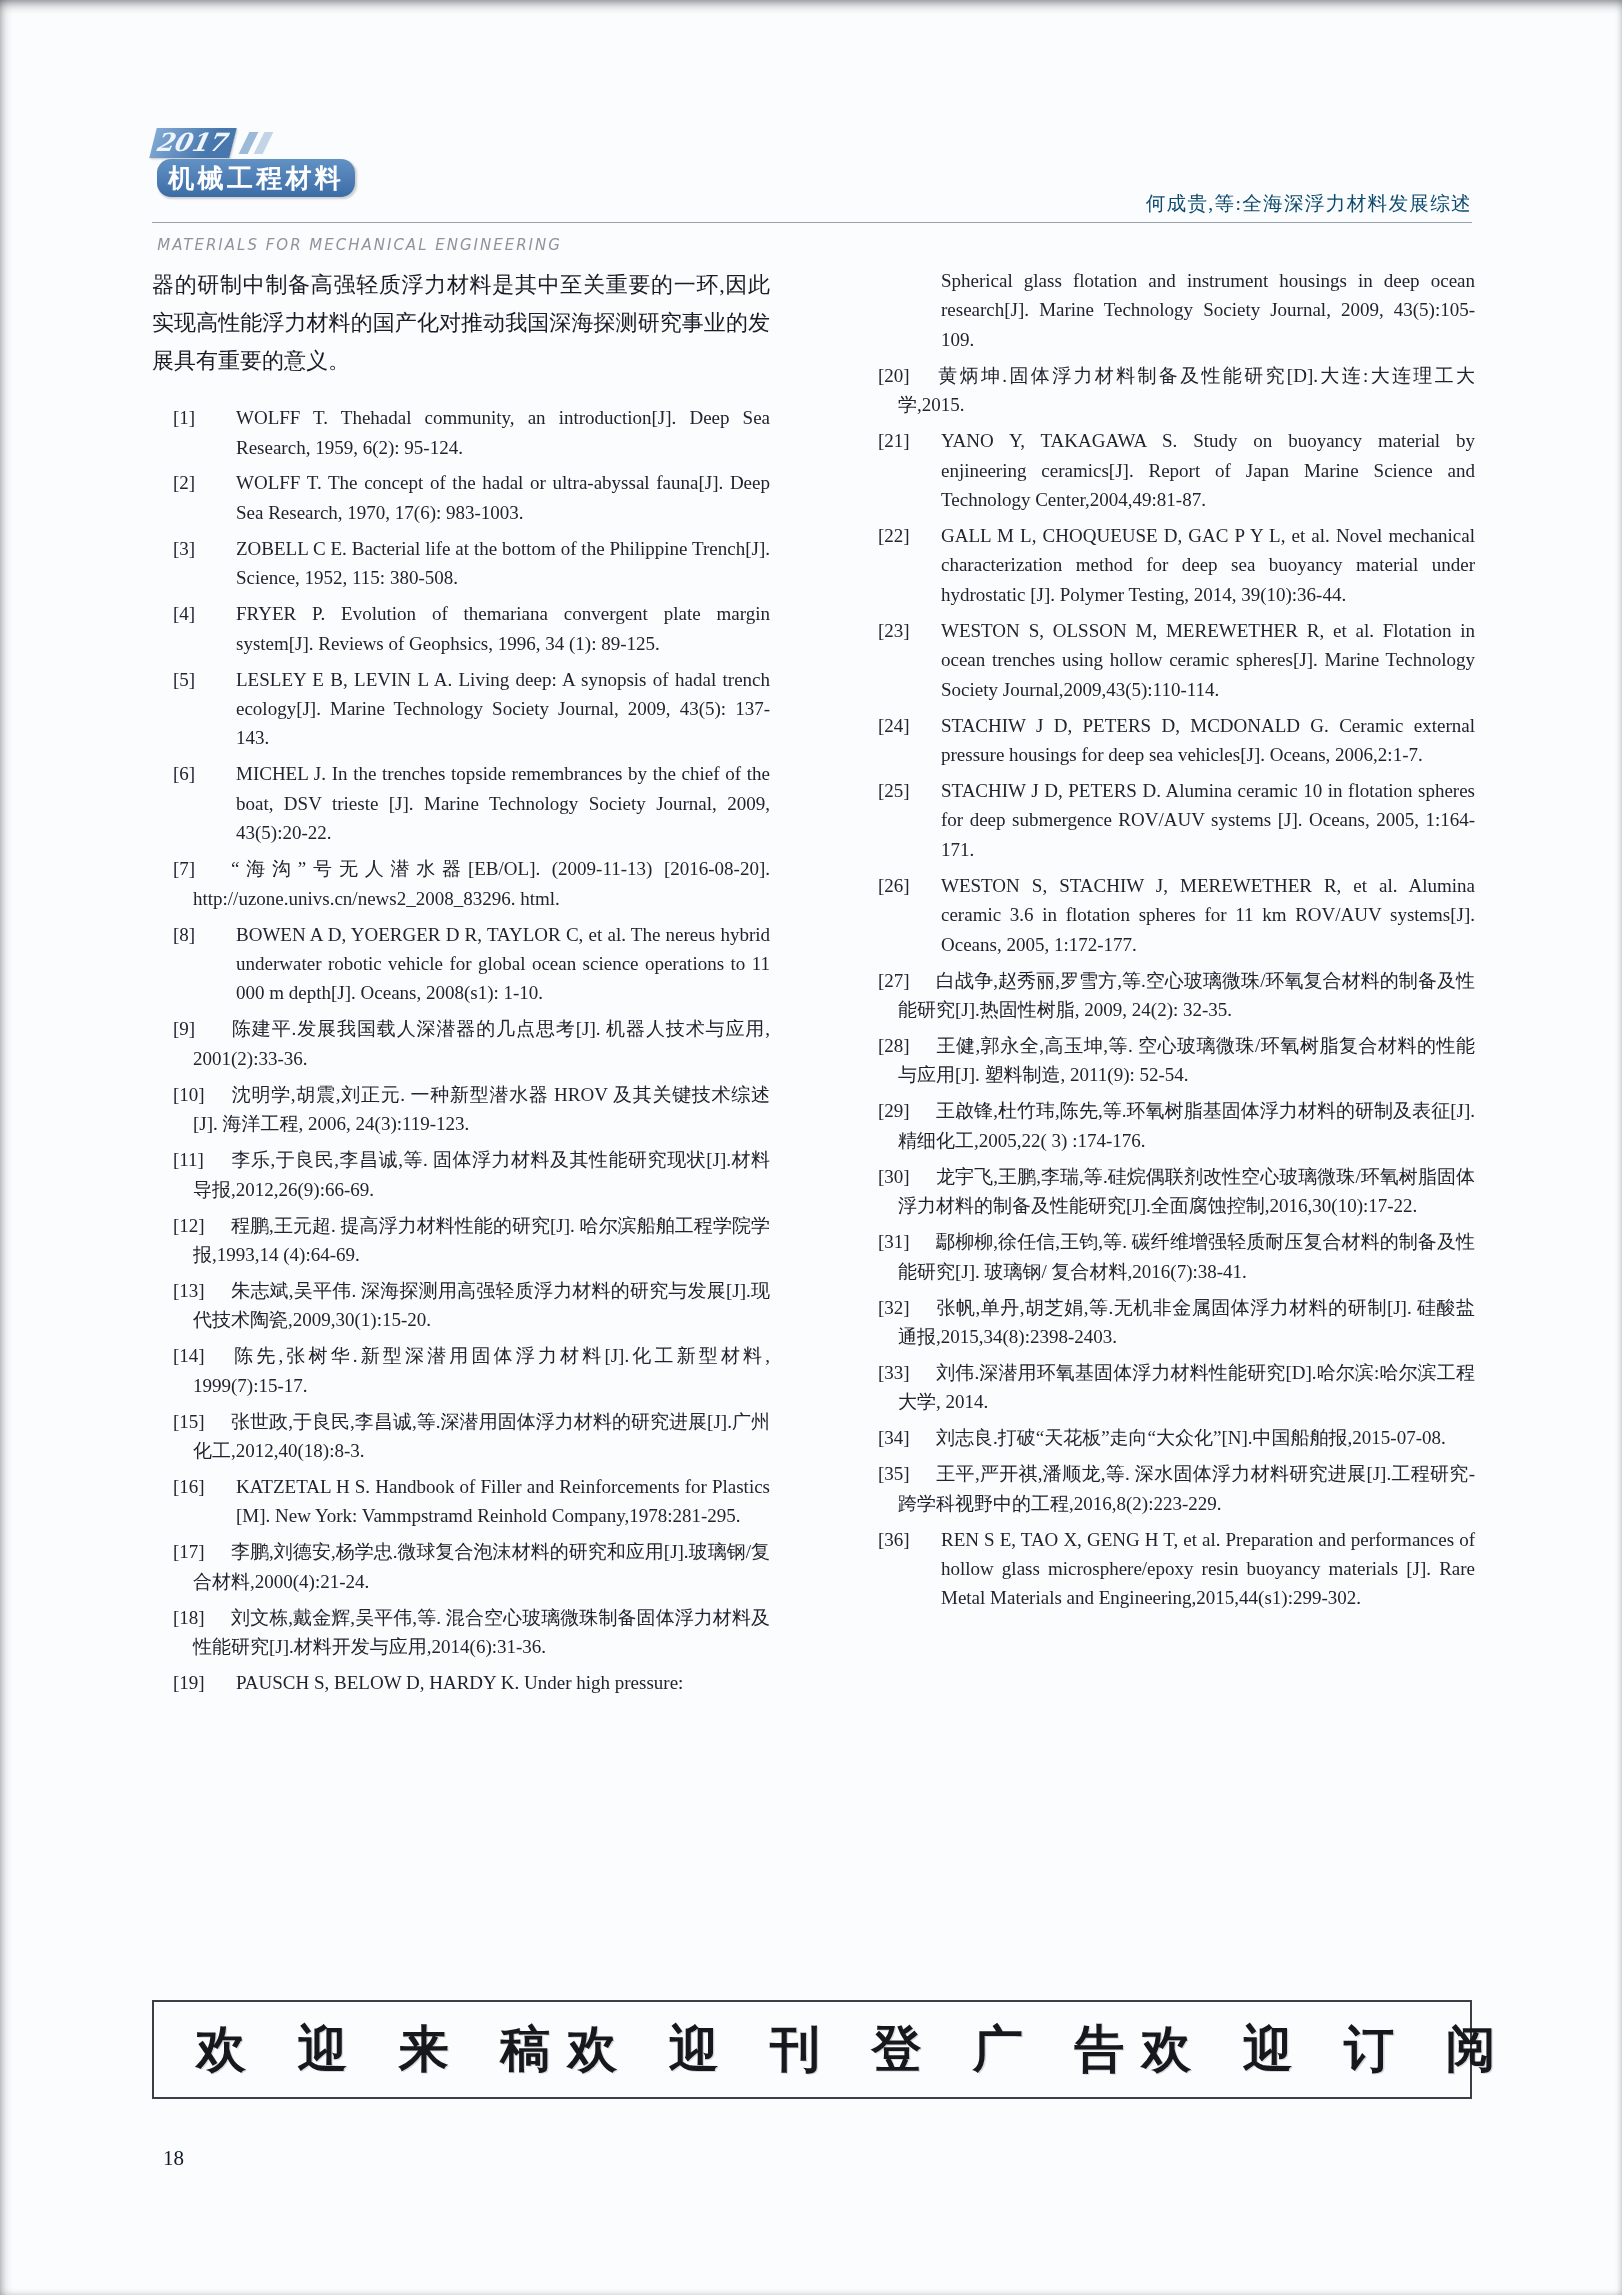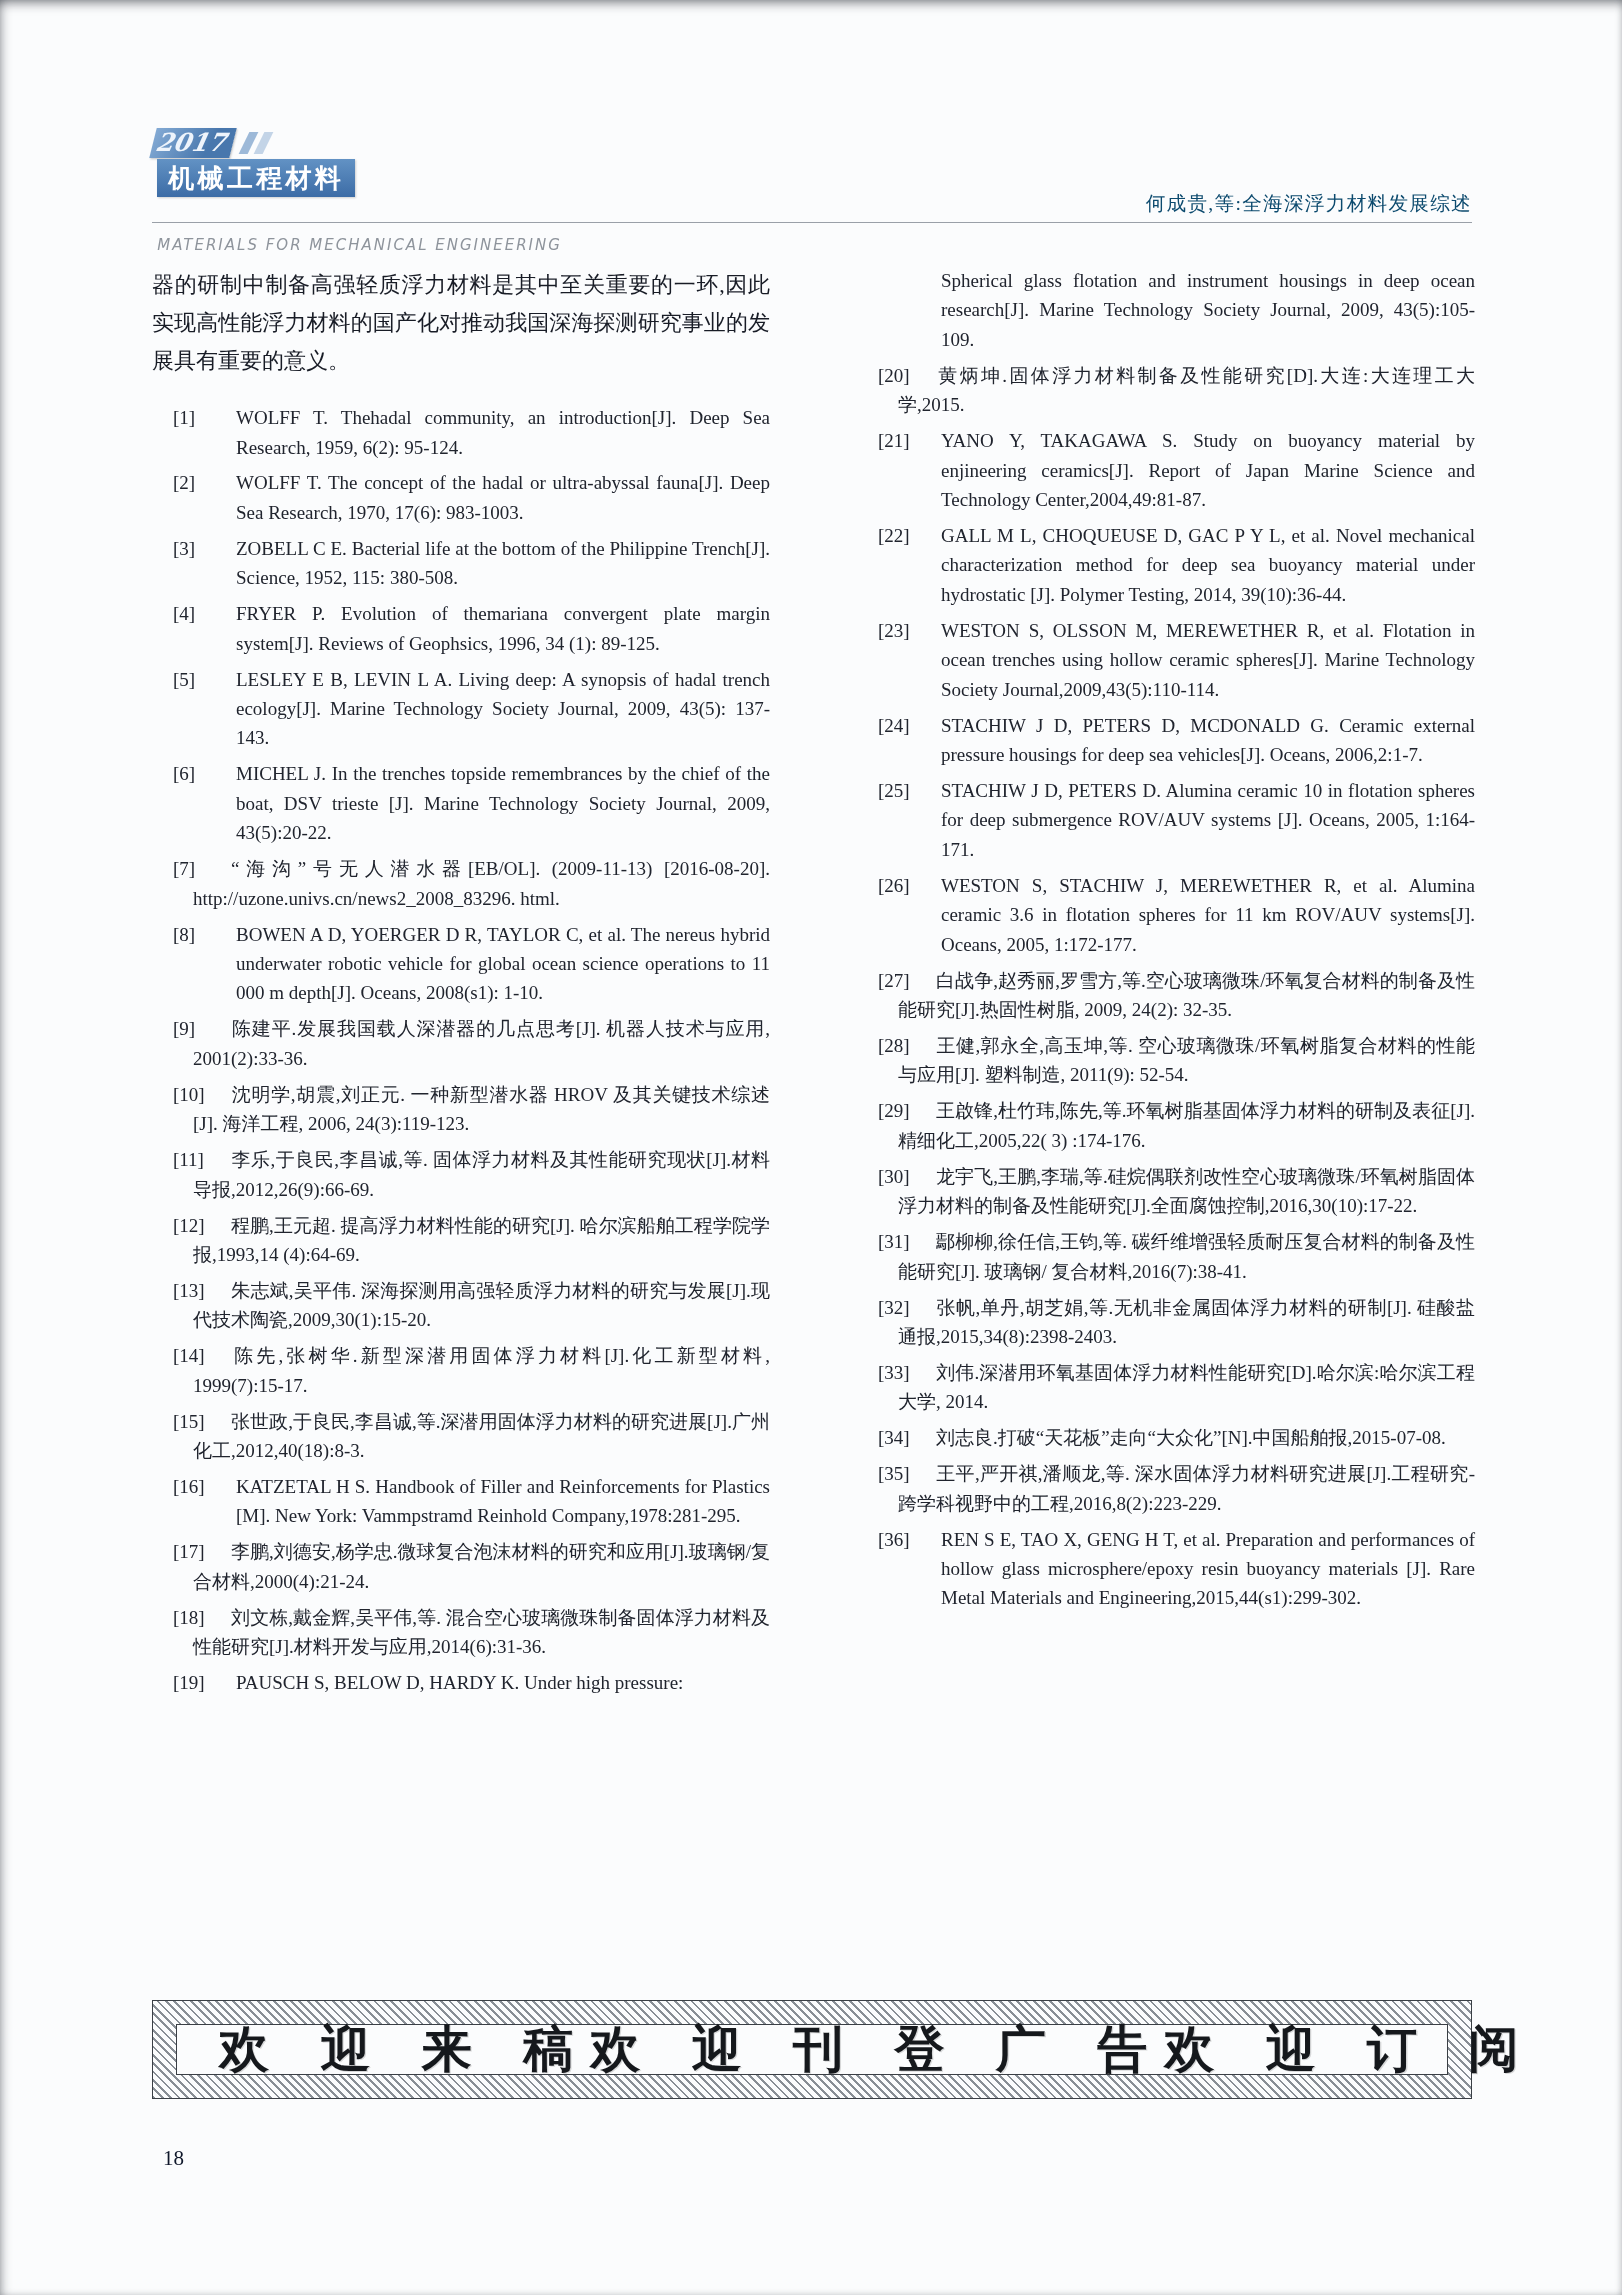--- a/index.html
+++ b/index.html
@@ -42,20 +42,21 @@
   }
   .badge-stripes i:nth-child(1){ left:92px; }
   .badge-stripes i:nth-child(2){ left:107px; background:#c3d4e7; }
   .journal-box{
     position:absolute; left:5.2px; top:31px; width:198px; height:38px;
     background:linear-gradient(180deg,#6292c4 0%,#3c6ca6 100%);
     color:#ffffff; text-align:center; line-height:38px;
     font-family:"DejaVu Sans","Liberation Sans",sans-serif;
     font-weight:bold; font-size:26px; letter-spacing:3.3px;
     box-shadow:1.3px 1.3px 2px rgba(0,0,0,.18);
+    border-radius:14px;
   }
   .journal-en{
     position:absolute; left:5.2px; top:76px; white-space:nowrap;
     color:#8e949c; font-family:"DejaVu Sans","Liberation Sans",sans-serif;
     font-style:italic; font-size:15px; letter-spacing:2px;margin-top:32px;
   }
   .running-head{
     position:absolute; right:150px; top:190px;
     font-size:19.6px; letter-spacing:1.3px; color:#0c4a6e;
   }
@@ -88,21 +89,21 @@
   .ref-cn{ padding-left:41px; text-indent:-41px; }
   .ref-cn .num{ display:inline-block; width:58px; margin-left:21px; text-indent:0; }
   .continuation{
     margin:0 0 6.5px; padding-left:84px;
     font-size:19px; line-height:1.55; text-align:justify; color:#20242e;
   }
 
   
   .banner{
     position:absolute; left:152px; right:150px; top:2000px; height:99px;
-    border:1.3px solid #3a3f45; padding:23px;
+    border:1.3px solid #3a3f45; padding:0;
     background:repeating-linear-gradient(45deg,#888e95 0 2px,transparent 2px 5.9px);
   }
   .banner-inner{
     height:100%; background:#fbfcfd; border:0.7px solid #3a3f45;
     display:flex; align-items:center; justify-content:space-between;
     padding:0 42px;
   }
   .banner-inner span{
     font-family:"DejaVu Serif","Liberation Serif",serif;
     font-weight:bold; font-size:50px; letter-spacing:17px;

